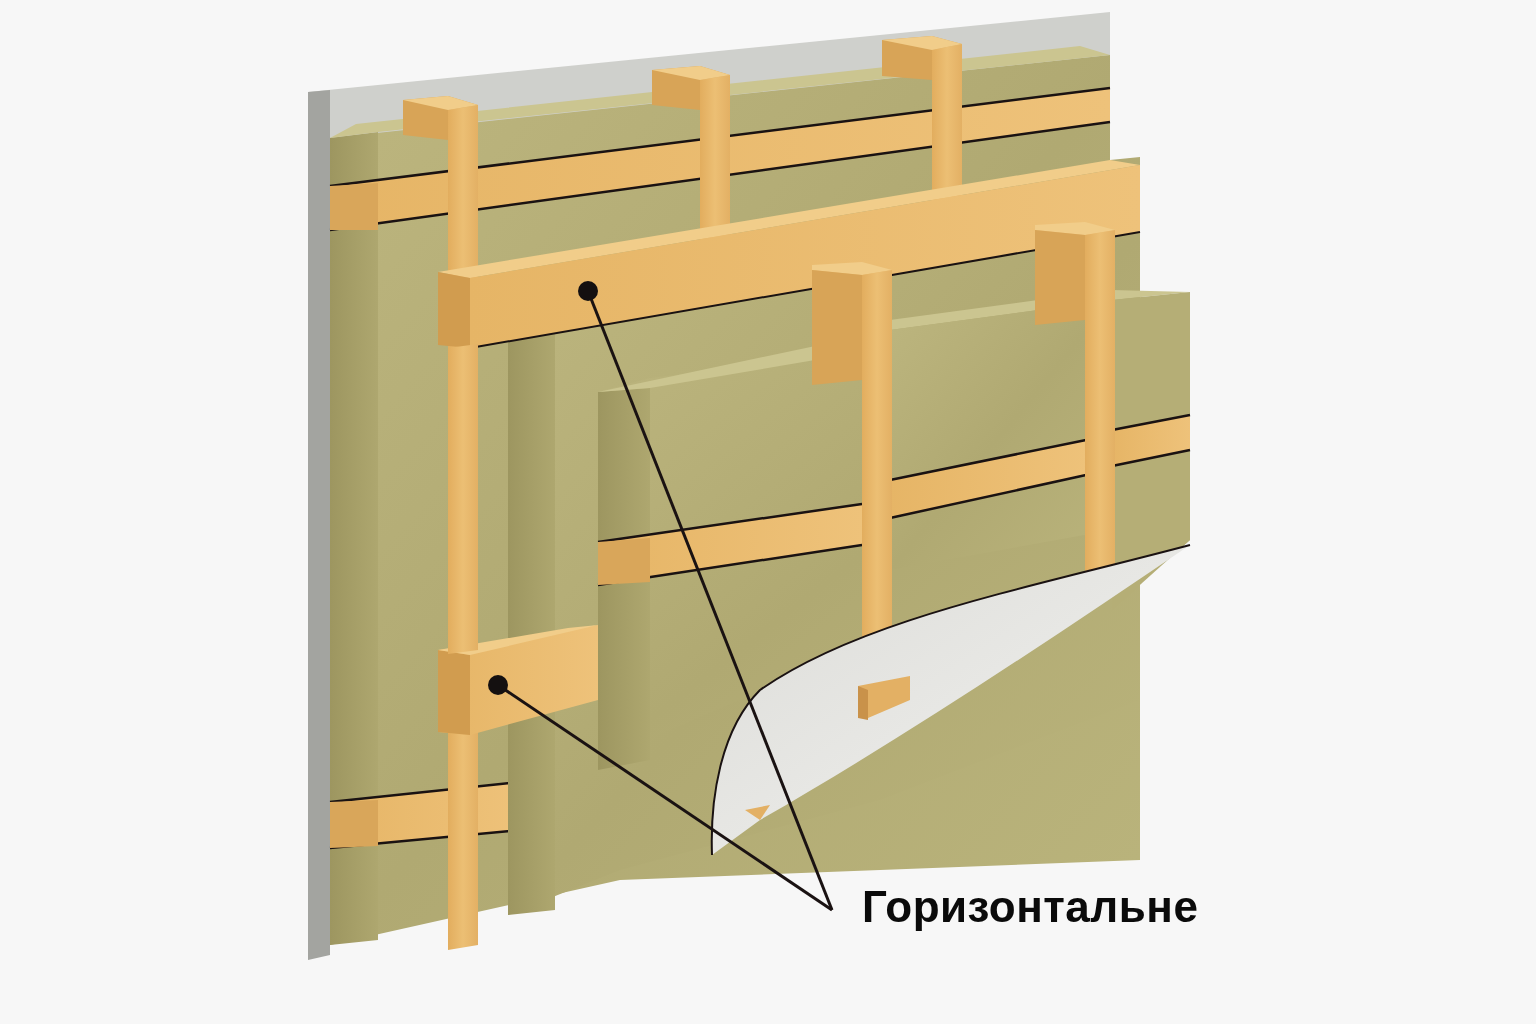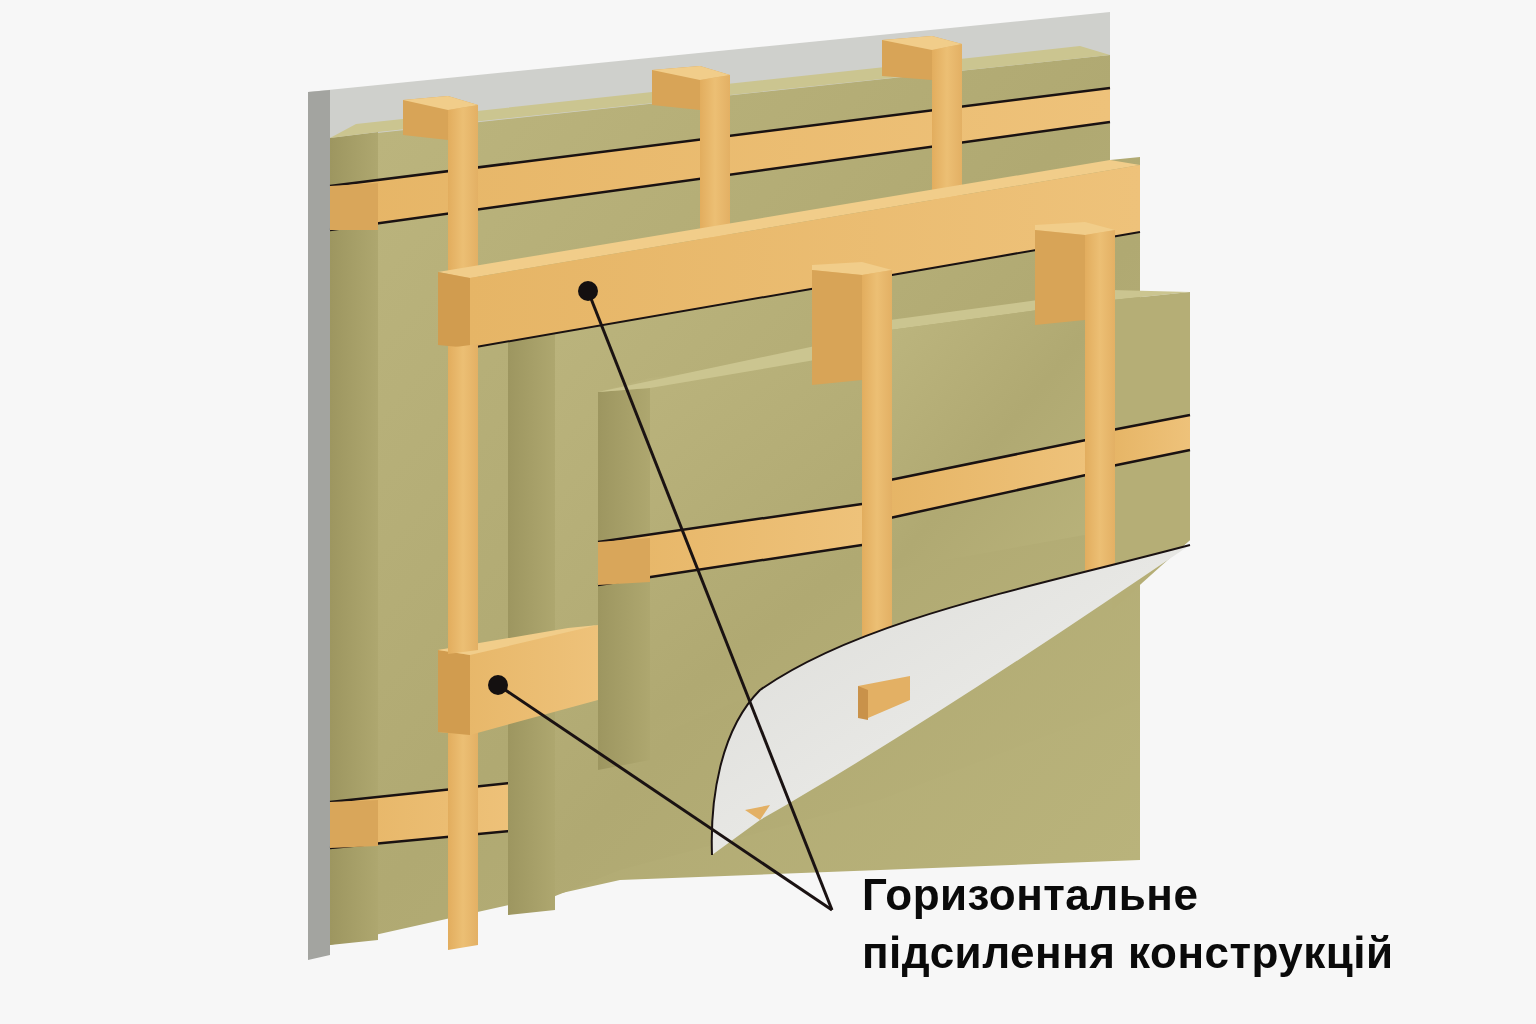--- a/index.html
+++ b/index.html
@@ -1,19 +1,19 @@
 <!DOCTYPE html>
 <html><head>
 <meta charset="utf-8">
 <style>
   html, body { margin:0; padding:0; }
   body { width:1536px; height:1024px; background:#f7f7f7; overflow:hidden; position:relative; font-family:"Liberation Sans", sans-serif; }
   #scene { position:absolute; left:0; top:0; width:1536px; height:1024px; }
   .caption { position:absolute; left:862px; top:866px; color:#0a0a0a; font-weight:bold; font-size:44px; line-height:58px; letter-spacing:0.5px; }
-  .caption div { white-space:nowrap; }
+  .caption div { white-space:nowrap;margin-top:12px; }
 </style>
 </head>
 <body>
 
 <svg id="scene" viewBox="0 0 1536 1024" xmlns="http://www.w3.org/2000/svg">
   <defs>
     <linearGradient id="insGrad" x1="0" y1="0" x2="1" y2="1">
       <stop offset="0" stop-color="#bdb67f"></stop>
       <stop offset="0.5" stop-color="#b0a972"></stop>
       <stop offset="1" stop-color="#bab47c"></stop>
@@ -136,14 +136,13 @@
   <g>
     <line x1="588" y1="291" x2="832" y2="910" stroke="#1a1212" stroke-width="3"></line>
     <line x1="498" y1="685" x2="832" y2="910" stroke="#1a1212" stroke-width="3"></line>
     <circle cx="588" cy="291" r="10" fill="#141010"></circle>
     <circle cx="498" cy="685" r="10" fill="#141010"></circle>
   </g>
 </svg>
 
 <div class="caption">
   <div>Горизонтальне</div>
-  <div>підсилення конструкцій</div>
 </div>
 
 </body></html>

